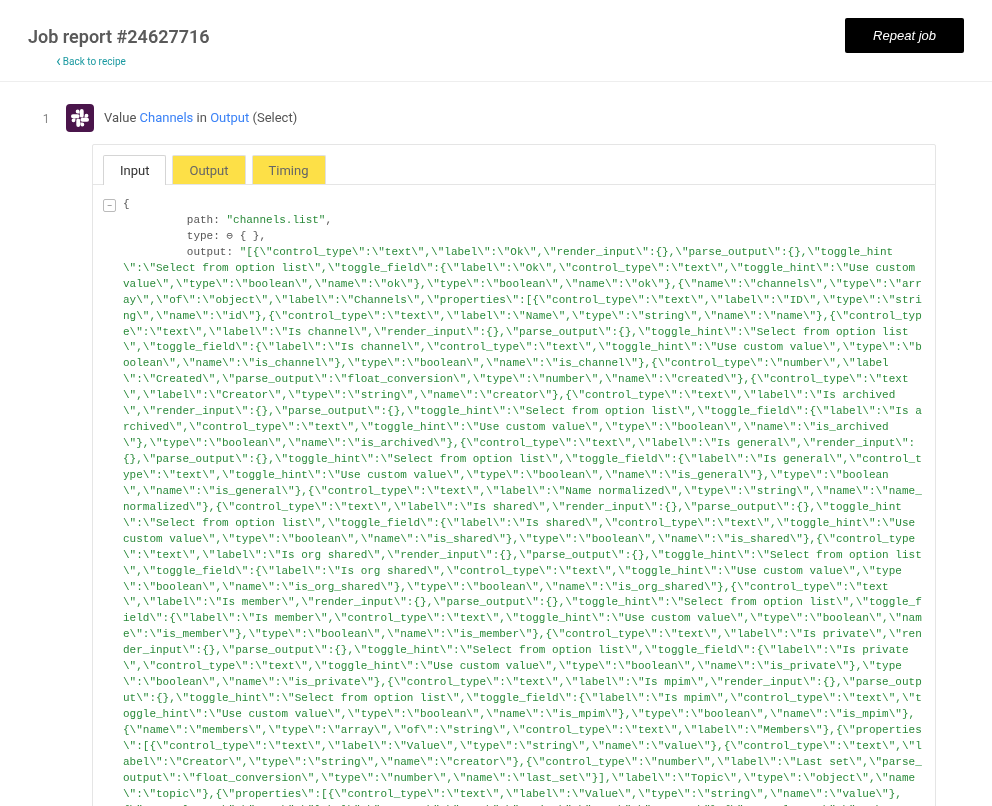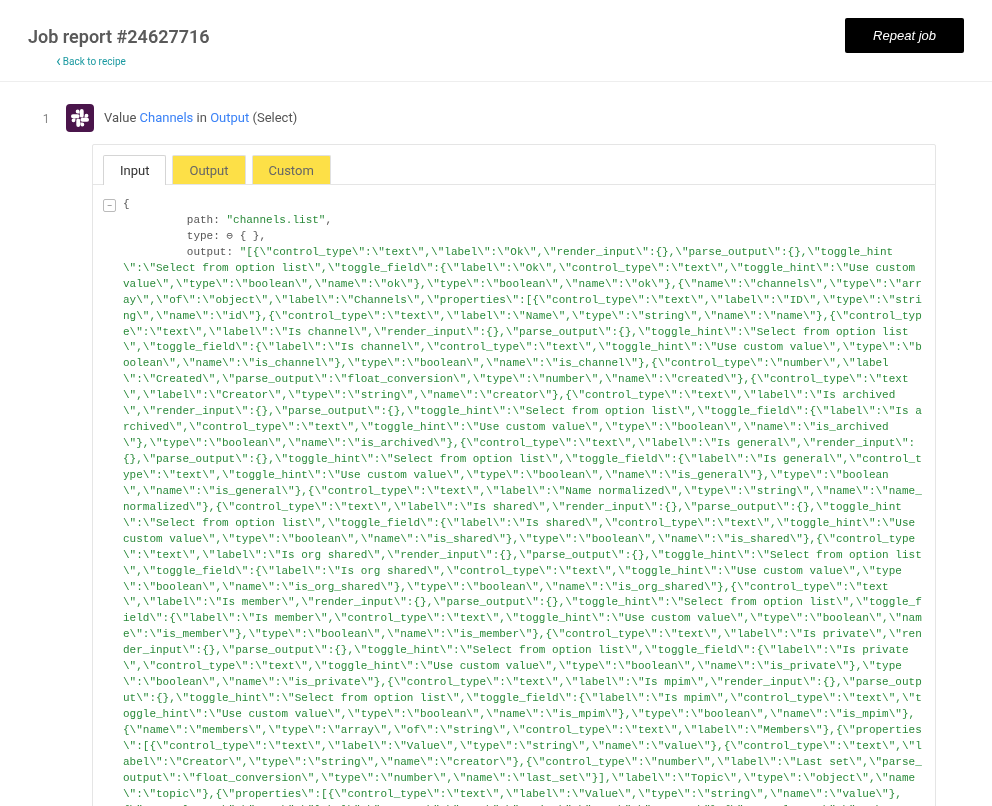--- a/index.html
+++ b/index.html
@@ -171,21 +171,21 @@
     </div>
     <div class="step-title">
       <span>Value </span><span class="lk">Channels</span><span> in </span><span class="lk">Output</span><span> (Select)</span>
     </div>
   </div>
 
   <div class="card">
     <div class="tabs">
       <div class="tab active">Input</div>
       <div class="tab">Output</div>
-      <div class="tab">Custom</div>
+      <div class="tab">Timing</div>
     </div>
 
     <div class="code-wrap">
       <div class="collapse-mark">−</div>
 <pre class="code"><span>{</span>
    <span class="key">path:</span> <span class="str">"channels.list"</span>,
    <span class="key">type:</span> ⊖ <span>{ }</span>,
    <span class="key">output:</span> <span class="str">"[{\"control_type\":\"text\",\"label\":\"Ok\",\"render_input\":{},\"parse_output\":{},\"toggle_hint\":\"Select from option list\",\"toggle_field\":{\"label\":\"Ok\",\"control_type\":\"text\",\"toggle_hint\":\"Use custom value\",\"type\":\"boolean\",\"name\":\"ok\"},\"type\":\"boolean\",\"name\":\"ok\"},{\"name\":\"channels\",\"type\":\"array\",\"of\":\"object\",\"label\":\"Channels\",\"properties\":[{\"control_type\":\"text\",\"label\":\"ID\",\"type\":\"string\",\"name\":\"id\"},{\"control_type\":\"text\",\"label\":\"Name\",\"type\":\"string\",\"name\":\"name\"},{\"control_type\":\"text\",\"label\":\"Is channel\",\"render_input\":{},\"parse_output\":{},\"toggle_hint\":\"Select from option list\",\"toggle_field\":{\"label\":\"Is channel\",\"control_type\":\"text\",\"toggle_hint\":\"Use custom value\",\"type\":\"boolean\",\"name\":\"is_channel\"},\"type\":\"boolean\",\"name\":\"is_channel\"},{\"control_type\":\"number\",\"label\":\"Created\",\"parse_output\":\"float_conversion\",\"type\":\"number\",\"name\":\"created\"},{\"control_type\":\"text\",\"label\":\"Creator\",\"type\":\"string\",\"name\":\"creator\"},{\"control_type\":\"text\",\"label\":\"Is archived\",\"render_input\":{},\"parse_output\":{},\"toggle_hint\":\"Select from option list\",\"toggle_field\":{\"label\":\"Is archived\",\"control_type\":\"text\",\"toggle_hint\":\"Use custom value\",\"type\":\"boolean\",\"name\":\"is_archived\"},\"type\":\"boolean\",\"name\":\"is_archived\"},{\"control_type\":\"text\",\"label\":\"Is general\",\"render_input\":{},\"parse_output\":{},\"toggle_hint\":\"Select from option list\",\"toggle_field\":{\"label\":\"Is general\",\"control_type\":\"text\",\"toggle_hint\":\"Use custom value\",\"type\":\"boolean\",\"name\":\"is_general\"},\"type\":\"boolean\",\"name\":\"is_general\"},{\"control_type\":\"text\",\"label\":\"Name normalized\",\"type\":\"string\",\"name\":\"name_normalized\"},{\"control_type\":\"text\",\"label\":\"Is shared\",\"render_input\":{},\"parse_output\":{},\"toggle_hint\":\"Select from option list\",\"toggle_field\":{\"label\":\"Is shared\",\"control_type\":\"text\",\"toggle_hint\":\"Use custom value\",\"type\":\"boolean\",\"name\":\"is_shared\"},\"type\":\"boolean\",\"name\":\"is_shared\"},{\"control_type\":\"text\",\"label\":\"Is org shared\",\"render_input\":{},\"parse_output\":{},\"toggle_hint\":\"Select from option list\",\"toggle_field\":{\"label\":\"Is org shared\",\"control_type\":\"text\",\"toggle_hint\":\"Use custom value\",\"type\":\"boolean\",\"name\":\"is_org_shared\"},\"type\":\"boolean\",\"name\":\"is_org_shared\"},{\"control_type\":\"text\",\"label\":\"Is member\",\"render_input\":{},\"parse_output\":{},\"toggle_hint\":\"Select from option list\",\"toggle_field\":{\"label\":\"Is member\",\"control_type\":\"text\",\"toggle_hint\":\"Use custom value\",\"type\":\"boolean\",\"name\":\"is_member\"},\"type\":\"boolean\",\"name\":\"is_member\"},{\"control_type\":\"text\",\"label\":\"Is private\",\"render_input\":{},\"parse_output\":{},\"toggle_hint\":\"Select from option list\",\"toggle_field\":{\"label\":\"Is private\",\"control_type\":\"text\",\"toggle_hint\":\"Use custom value\",\"type\":\"boolean\",\"name\":\"is_private\"},\"type\":\"boolean\",\"name\":\"is_private\"},{\"control_type\":\"text\",\"label\":\"Is mpim\",\"render_input\":{},\"parse_output\":{},\"toggle_hint\":\"Select from option list\",\"toggle_field\":{\"label\":\"Is mpim\",\"control_type\":\"text\",\"toggle_hint\":\"Use custom value\",\"type\":\"boolean\",\"name\":\"is_mpim\"},\"type\":\"boolean\",\"name\":\"is_mpim\"},{\"name\":\"members\",\"type\":\"array\",\"of\":\"string\",\"control_type\":\"text\",\"label\":\"Members\"},{\"properties\":[{\"control_type\":\"text\",\"label\":\"Value\",\"type\":\"string\",\"name\":\"value\"},{\"control_type\":\"text\",\"label\":\"Creator\",\"type\":\"string\",\"name\":\"creator\"},{\"control_type\":\"number\",\"label\":\"Last set\",\"parse_output\":\"float_conversion\",\"type\":\"number\",\"name\":\"last_set\"}],\"label\":\"Topic\",\"type\":\"object\",\"name\":\"topic\"},{\"properties\":[{\"control_type\":\"text\",\"label\":\"Value\",\"type\":\"string\",\"name\":\"value\"},{\"control_type\":\"text\",\"label\":\"Creator\",\"type\":\"string\",\"name\":\"creator\"},{\"control_type\":\"number\",\"label\":\"Last set\",\"parse_output\":\"float_conversion\",\"type\":\"number\",\"name\":\"last_set\"}],\"label\":\"Purpose\",\"type\":\"object\",\"name\":\"purpose\"},{\"control_type\":\"number\",\"label\":\"Num members\",\"parse_output\":\"float_conversion\",\"type\":\"number\",\"name\":\"num_members\"}]},{\"properties\":[{\"control_type\":\"text\",\"label\":\"Next cursor\",\"type\":\"string\",\"name\":\"next_cursor\"}],\"label\":\"Response metadata\",\"type\":\"object\",\"name\":\"response_metadata\"}]"</span>,
     ,
     

